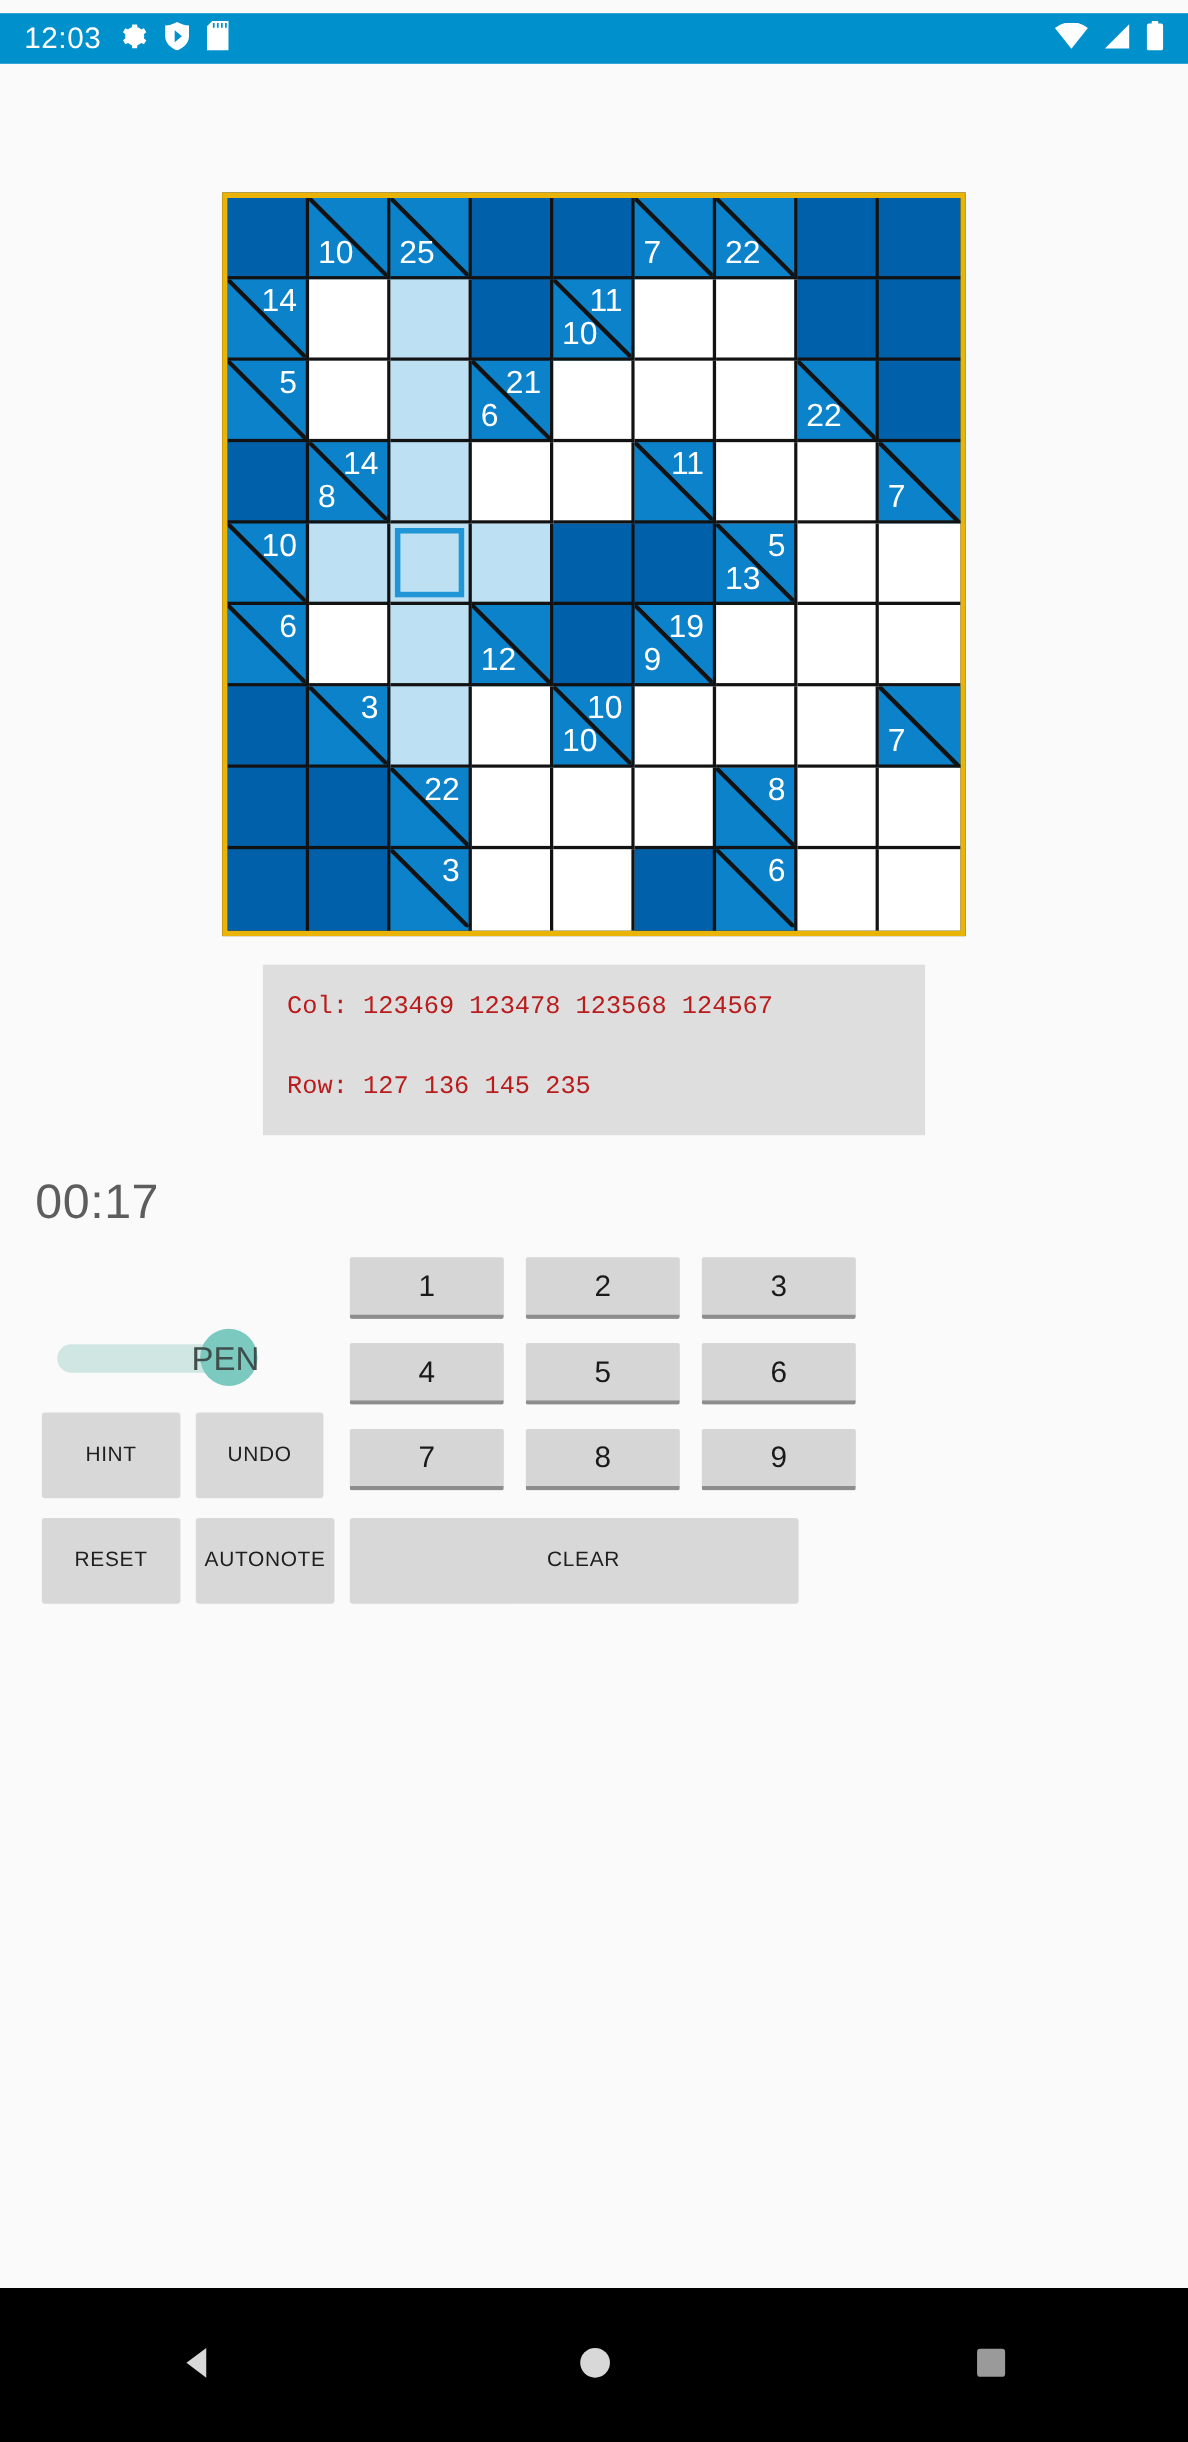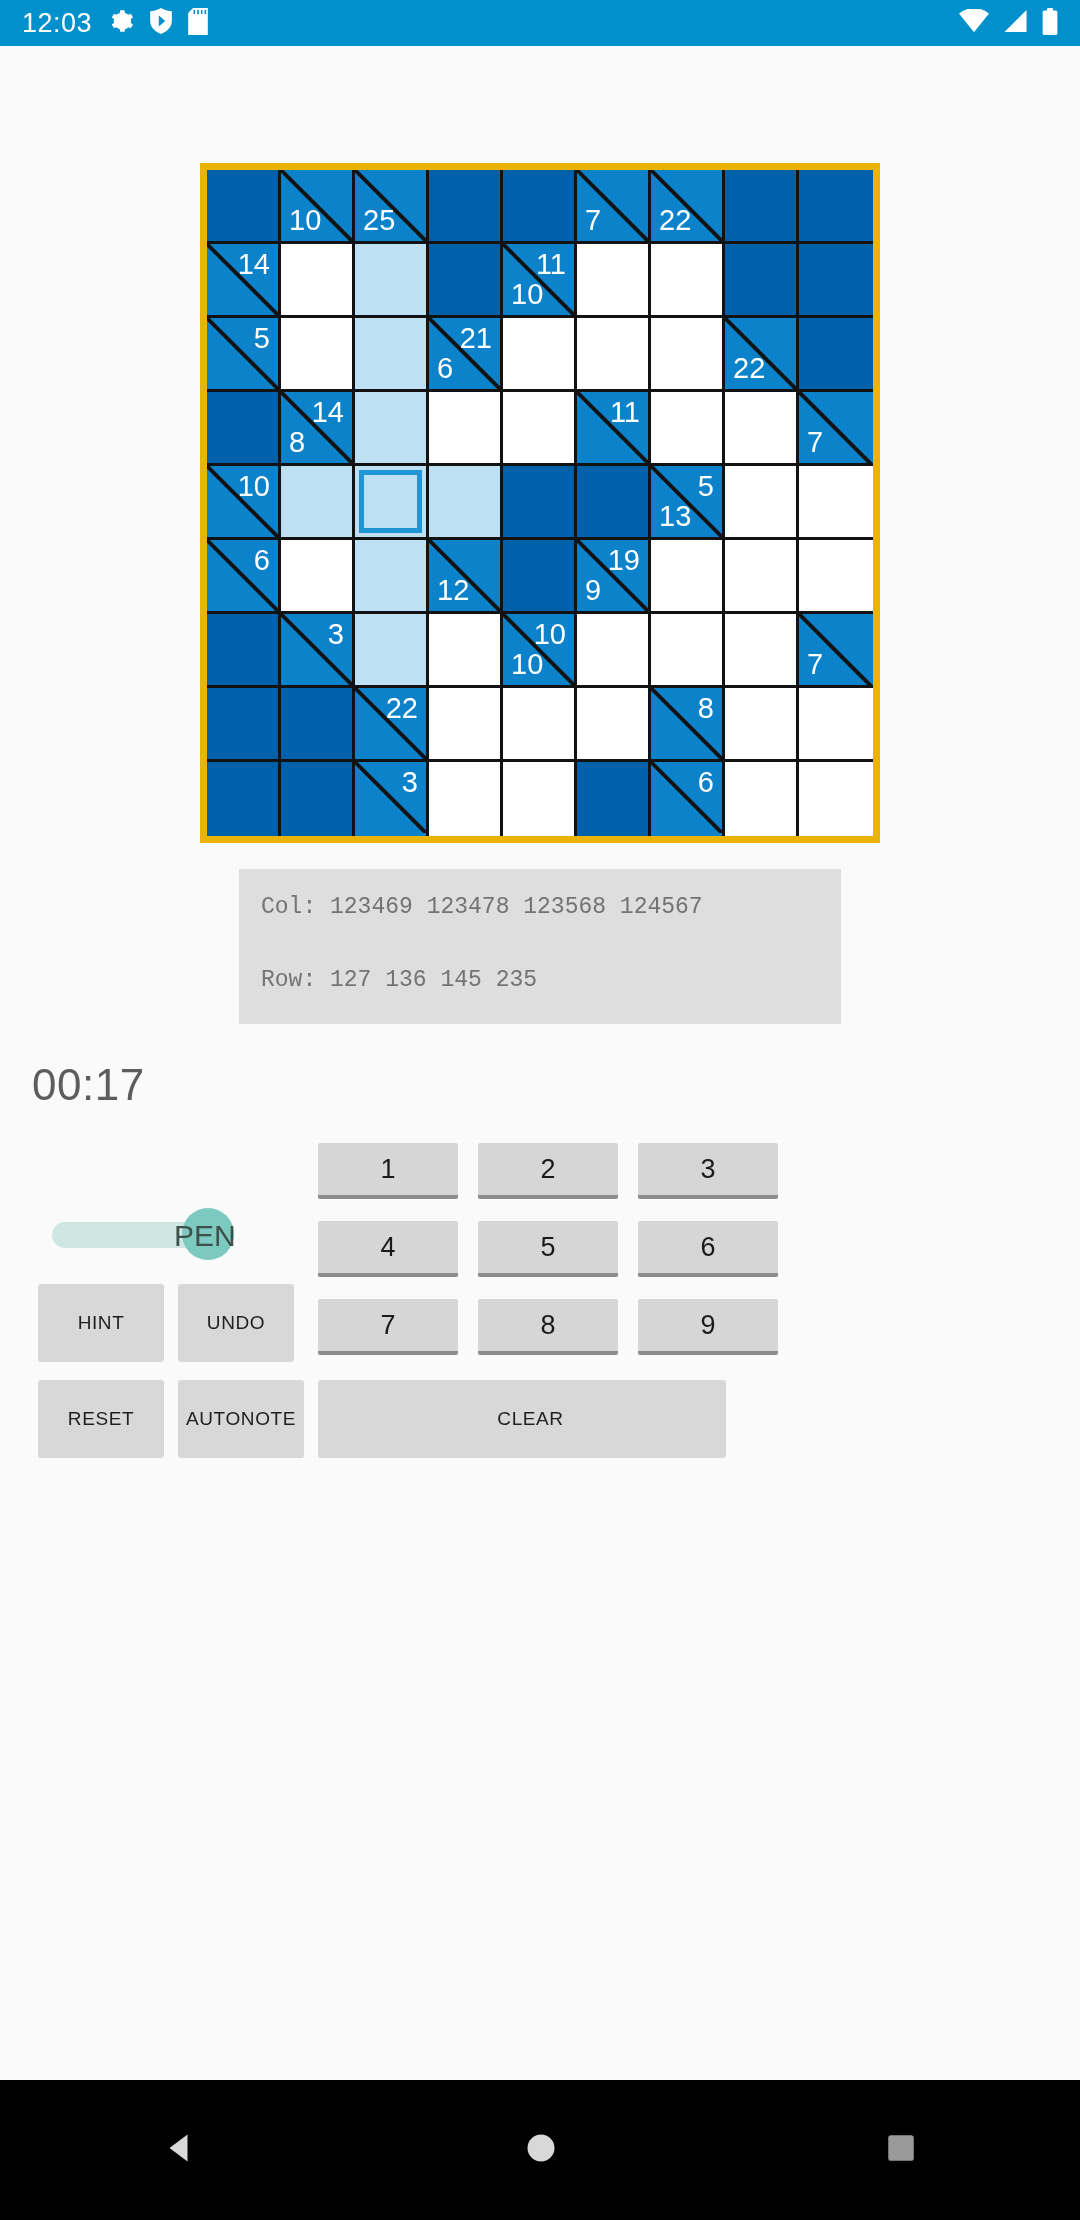--- a/index.html
+++ b/index.html
@@ -7,31 +7,31 @@
     width: 1080px; height: 2220px;
     font-family: "Liberation Sans", sans-serif;
     background: #fafafa;
     overflow: hidden;
   }
 
   
   .statusbar {
     height: 46px; background: #0091cd;
     display: flex; align-items: center;
-    padding: 0 22px; color: #fff;
+    padding: 0 22px; color: #fff; margin-top: 12px;
   }
   .statusbar .clock { font-size: 27px; letter-spacing: .5px; font-weight: 400; }
   .sb-left { display: flex; align-items: center; gap: 16px; }
   .sb-right { margin-left: auto; display: flex; align-items: center; gap: 13px; }
   .sb-icon { display: block; }
 
   
   .board-wrap { padding-top: 117px; display: flex; justify-content: center; }
   .board {
-    border: 7px solid #eab308;
+    border: 5px solid #eab308;
     background: #121212;
     display: grid;
     grid-template-columns: repeat(9, 74px);
     grid-template-rows: repeat(9, 74px);
     gap: 0;
   }
   .cell { position: relative; width: 74px; height: 74px;
           border-right: 3px solid #121212; border-bottom: 3px solid #121212; }
   .cell:nth-child(9n) { border-right: none; }
   .board .cell:nth-last-child(-n+9) { border-bottom: none; }
@@ -50,21 +50,21 @@
   .clue-across, .clue-down {
     position:absolute; color:#fff; font-size:29px; line-height:1;
     font-family:"Liberation Sans", sans-serif;
   }
   .clue-across { top:6px; right:8px; }
   .clue-down   { bottom:6px; left:8px; }
 
   
   .info {
     margin: 26px auto 0; width: 602px; background:#dedede;
-    padding: 26px 22px 30px; color:#737373;
+    padding: 26px 22px 30px; color:#b91c1c;
     font-family:"Liberation Mono", monospace; font-size:23px; line-height:1.1;
   }
   .info .line + .line { margin-top: 48px; }
 
   
   .timer {
     margin: 36px 0 0 32px; font-size: 44px; font-weight: 400; color:#5d5d5d;
     letter-spacing: .5px;
   }
 

